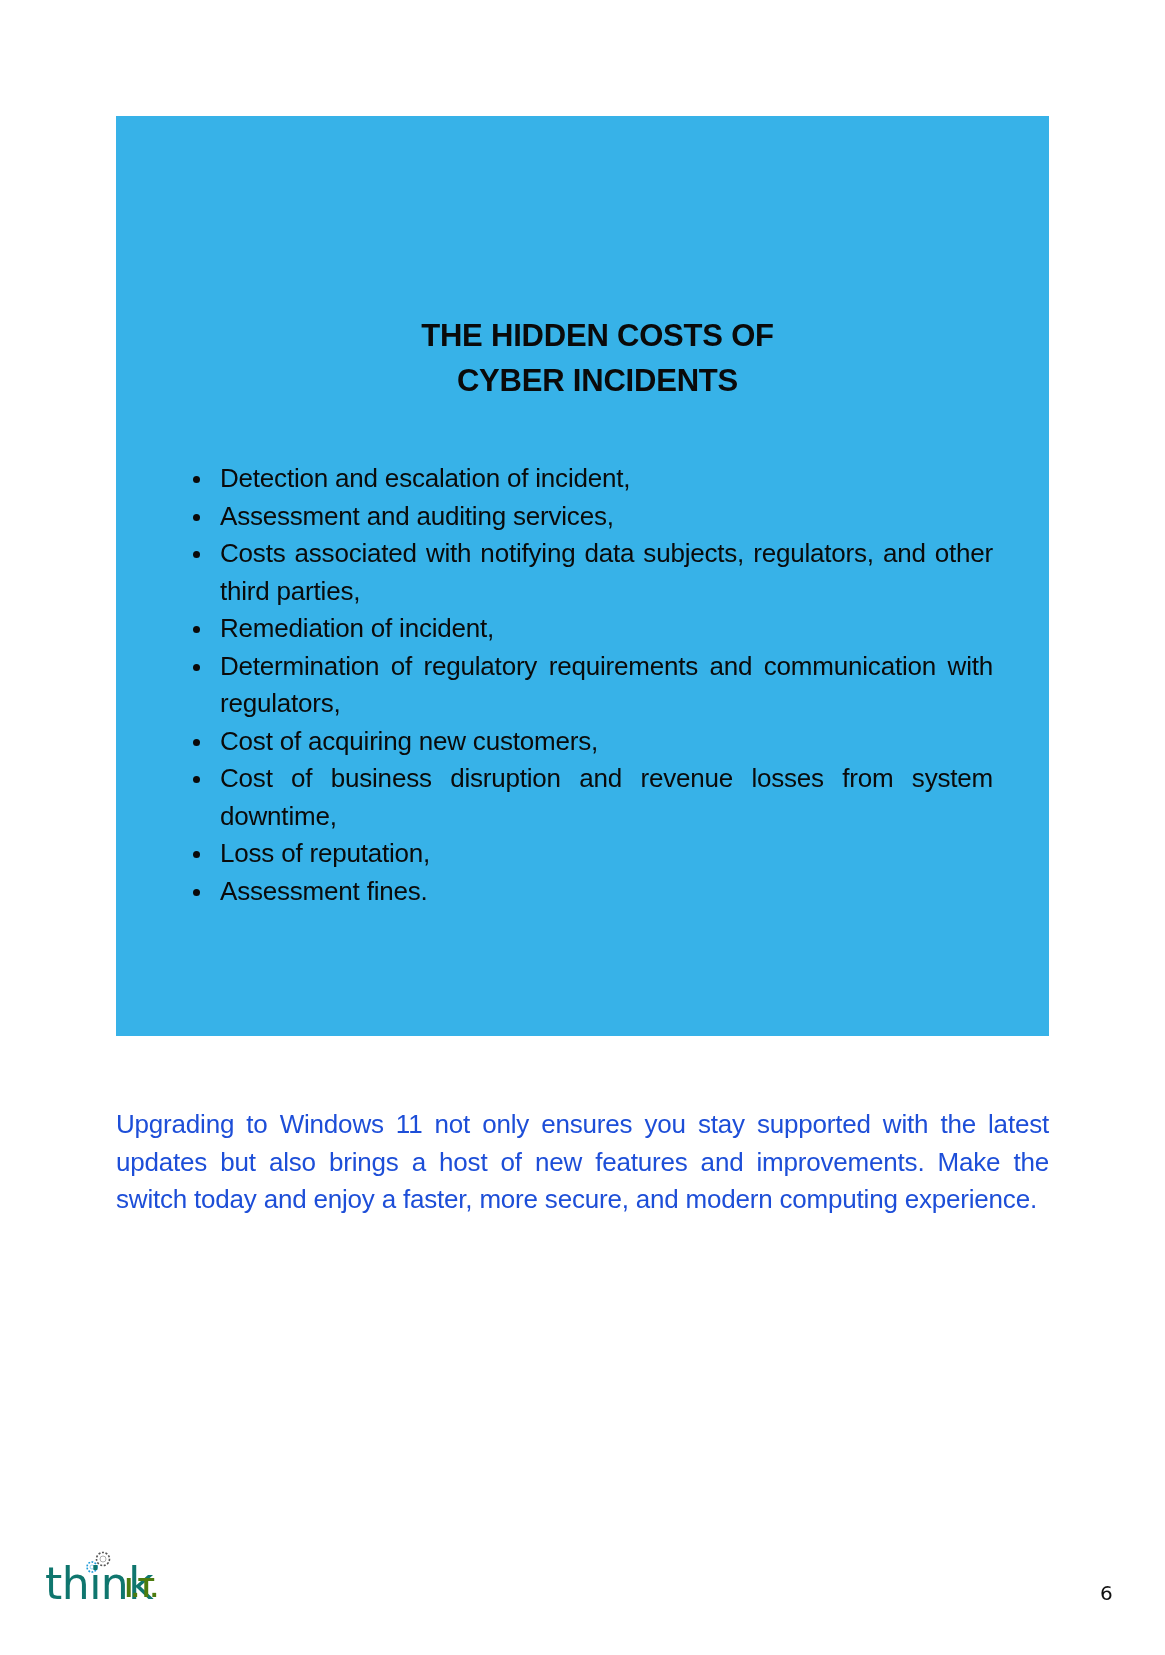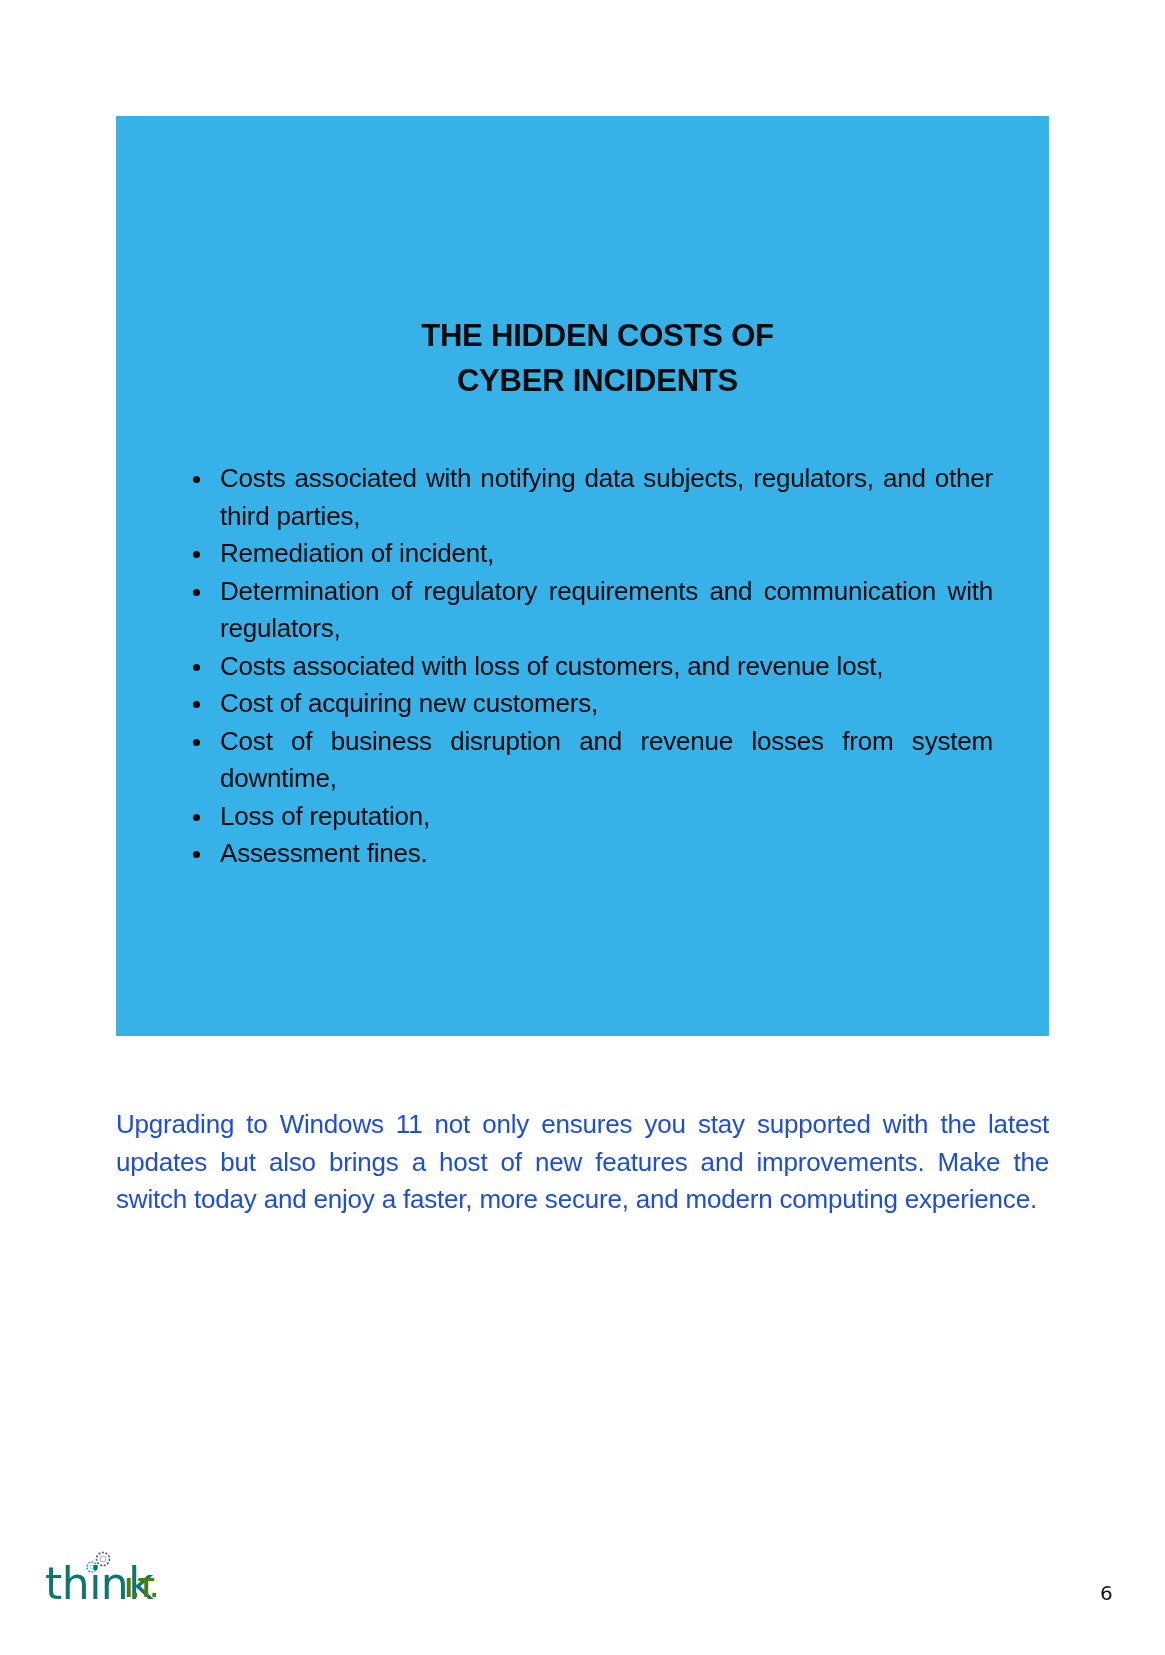--- a/index.html
+++ b/index.html
@@ -53,24 +53,25 @@
 </style>
 </head>
 <body>
 
 <div class="callout">
   <h2 class="callout-title" style="margin:0;">
     <span>THE HIDDEN COSTS OF</span>
     <span>CYBER INCIDENTS</span>
   </h2>
   <ul class="cost-list">
+    <li><span class="bullet"></span><span>Detection and escalation of incident,</span></li>
+    <li><span class="bullet"></span><span>Assessment and auditing services,</span></li>
     <li><span class="bullet"></span><span>Costs associated with notifying data subjects, regulators, and other third parties,</span></li>
     <li><span class="bullet"></span><span>Remediation of incident,</span></li>
     <li><span class="bullet"></span><span>Determination of regulatory requirements and communication with regulators,</span></li>
-    <li><span class="bullet"></span><span>Costs associated with loss of customers, and revenue lost,</span></li>
     <li><span class="bullet"></span><span>Cost of acquiring new customers,</span></li>
     <li><span class="bullet"></span><span>Cost of business disruption and revenue losses from system downtime,</span></li>
     <li><span class="bullet"></span><span>Loss of reputation,</span></li>
     <li><span class="bullet"></span><span>Assessment fines.</span></li>
   </ul>
 </div>
 
 <p class="closing">Upgrading to Windows 11 not only ensures you stay supported with the latest updates but also brings a host of new features and improvements. Make the switch today and enjoy a faster, more secure, and modern computing experience.</p>
 
 <div class="logo">

